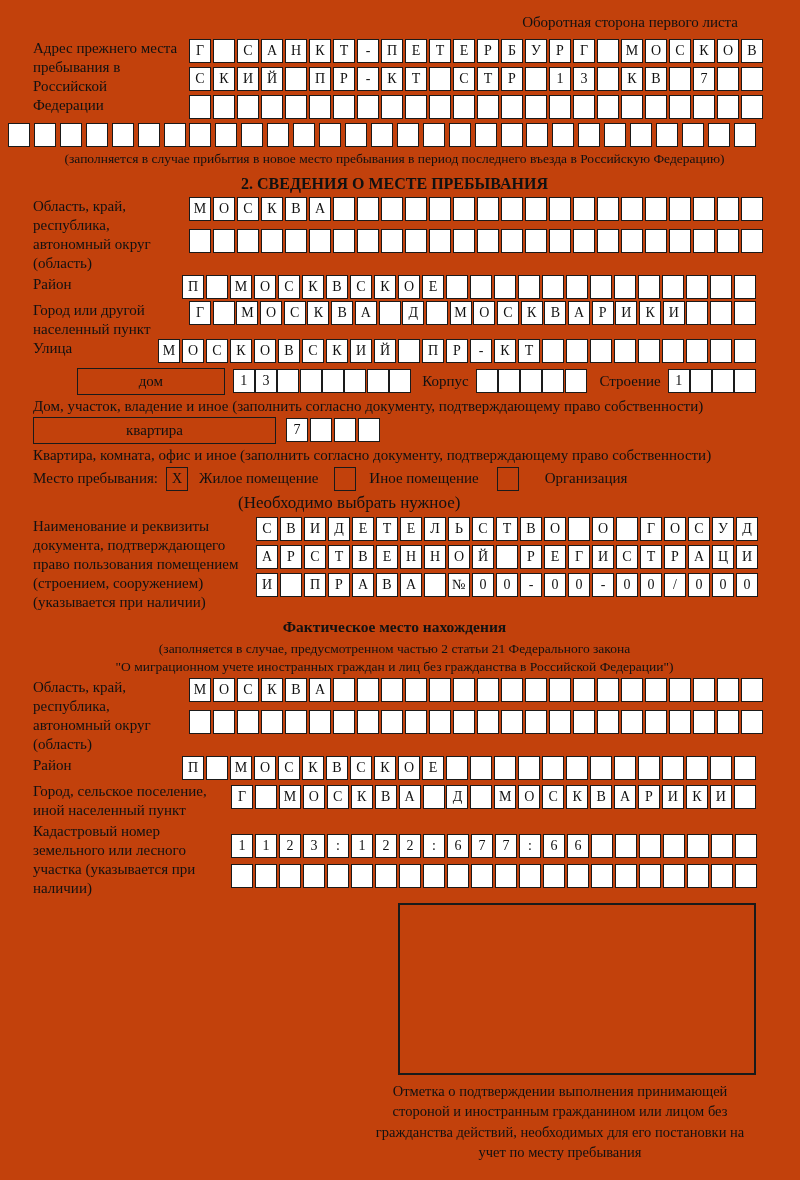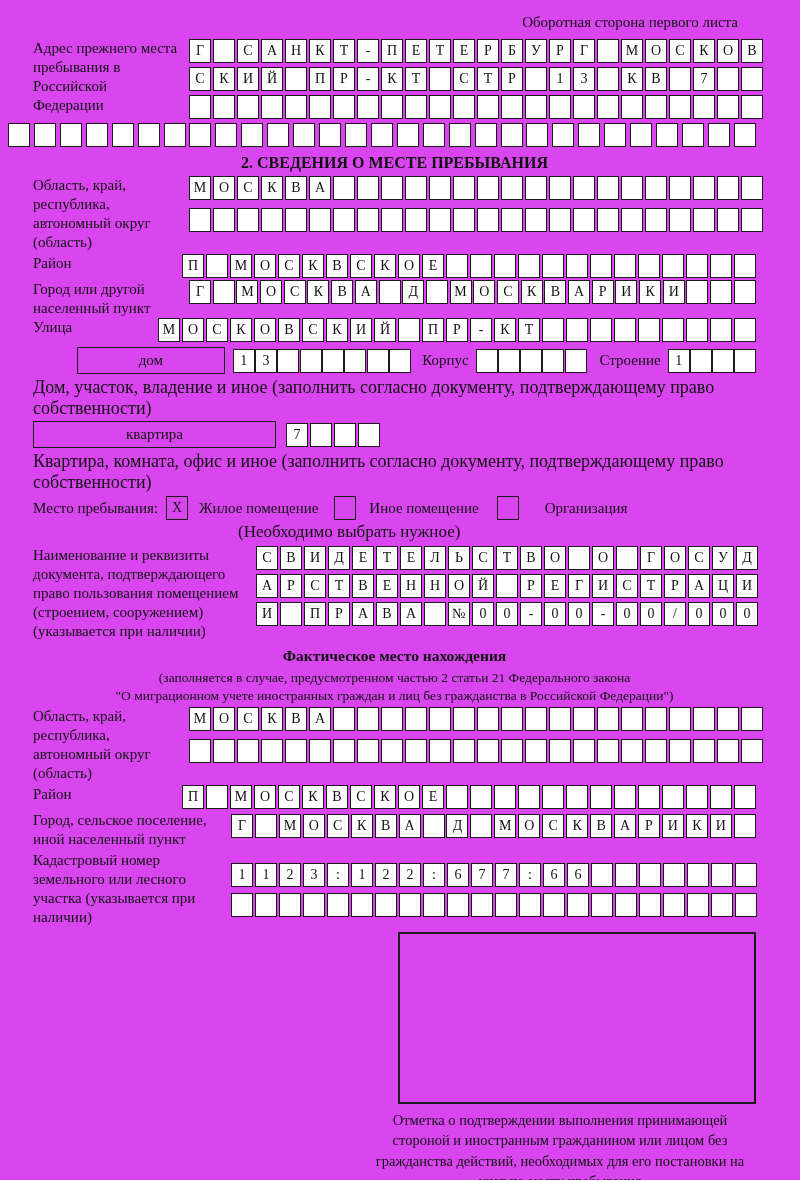--- a/index.html
+++ b/index.html
@@ -1,21 +1,21 @@
 <!DOCTYPE html>
 <html><head>
 <meta charset="utf-8">
 <style>
   html,body{margin:0;padding:0;background:#fff;}
   .sheet{
     position:relative;
     width:800px;height:1180px;
     box-sizing:border-box;
     padding:14px 44px 0 33px;
-    background:#d946ef;
+    background:#c2410c;
     color:#111;
     font-family:"Liberation Serif","DejaVu Serif",serif;
     overflow:hidden;
   }
   .top-note{text-align:right;font-size:15px;padding-right:18px;}
   .blk{display:flex;align-items:flex-start;}
   .lbl{flex:1 1 auto;font-size:15px;line-height:19px;padding-right:8px;}
   .rows{margin-left:auto;}
   .cellrow{display:flex;justify-content:space-between;}
   .cell{
@@ -28,21 +28,21 @@
   .w25{width:598px;}
   .w22{width:526px;}
   .w21{width:502px;}
   .w8{width:190px;}
   .w5{width:118px;}
   .w4{width:94px;}
   .row-gap{margin-bottom:4px;}
   .row-gap8{margin-bottom:8px;}
   .full-row{width:748px;margin-left:-25px;margin-top:4px;}
   .cap{ text-align:center;font-size:13.5px;line-height:1.25;margin-top:4px;}
-  .cap-left{font-size:18px;margin-top:3px;}
+  .cap-left{font-size:15px;margin-top:3px;}
   .h-bold{text-align:center;font-weight:bold;font-size:16px;margin-top:7px;}
   .wbox{
     box-sizing:border-box;border:1.7px solid #1a1a1a;height:27px;
     display:flex;align-items:center;justify-content:center;font-size:15px;
   }
   .house-row{display:flex;align-items:center;margin-top:5px;}
   .inline-lbl{font-size:15px;white-space:nowrap;}
   .apt-row{display:flex;align-items:center;margin-top:2px;}
   .stay-row{display:flex;align-items:center;margin-top:3px;}
   .chk{
@@ -176,20 +176,21 @@
       <div class="cell"></div>
       <div class="cell"></div>
       <div class="cell"></div>
       <div class="cell"></div>
       <div class="cell"></div>
       <div class="cell"></div>
       <div class="cell"></div>
       <div class="cell"></div>
       <div class="cell"></div>
     </div>
+  <div class="cap">(заполняется в случае прибытия в новое место пребывания в период последнего въезда в Российскую Федерацию)</div>
 
   <div class="h-bold">2. СВЕДЕНИЯ О МЕСТЕ ПРЕБЫВАНИЯ</div>
 
   <div class="blk mt4">
     <div class="lbl" style="flex:0 0 148px;">Область, край, республика, автономный округ (область)</div>
     <div class="rows">
       <div class="cellrow w24 row-gap8">
           <div class="cell">М</div>
           <div class="cell">О</div>
           <div class="cell">С</div>

